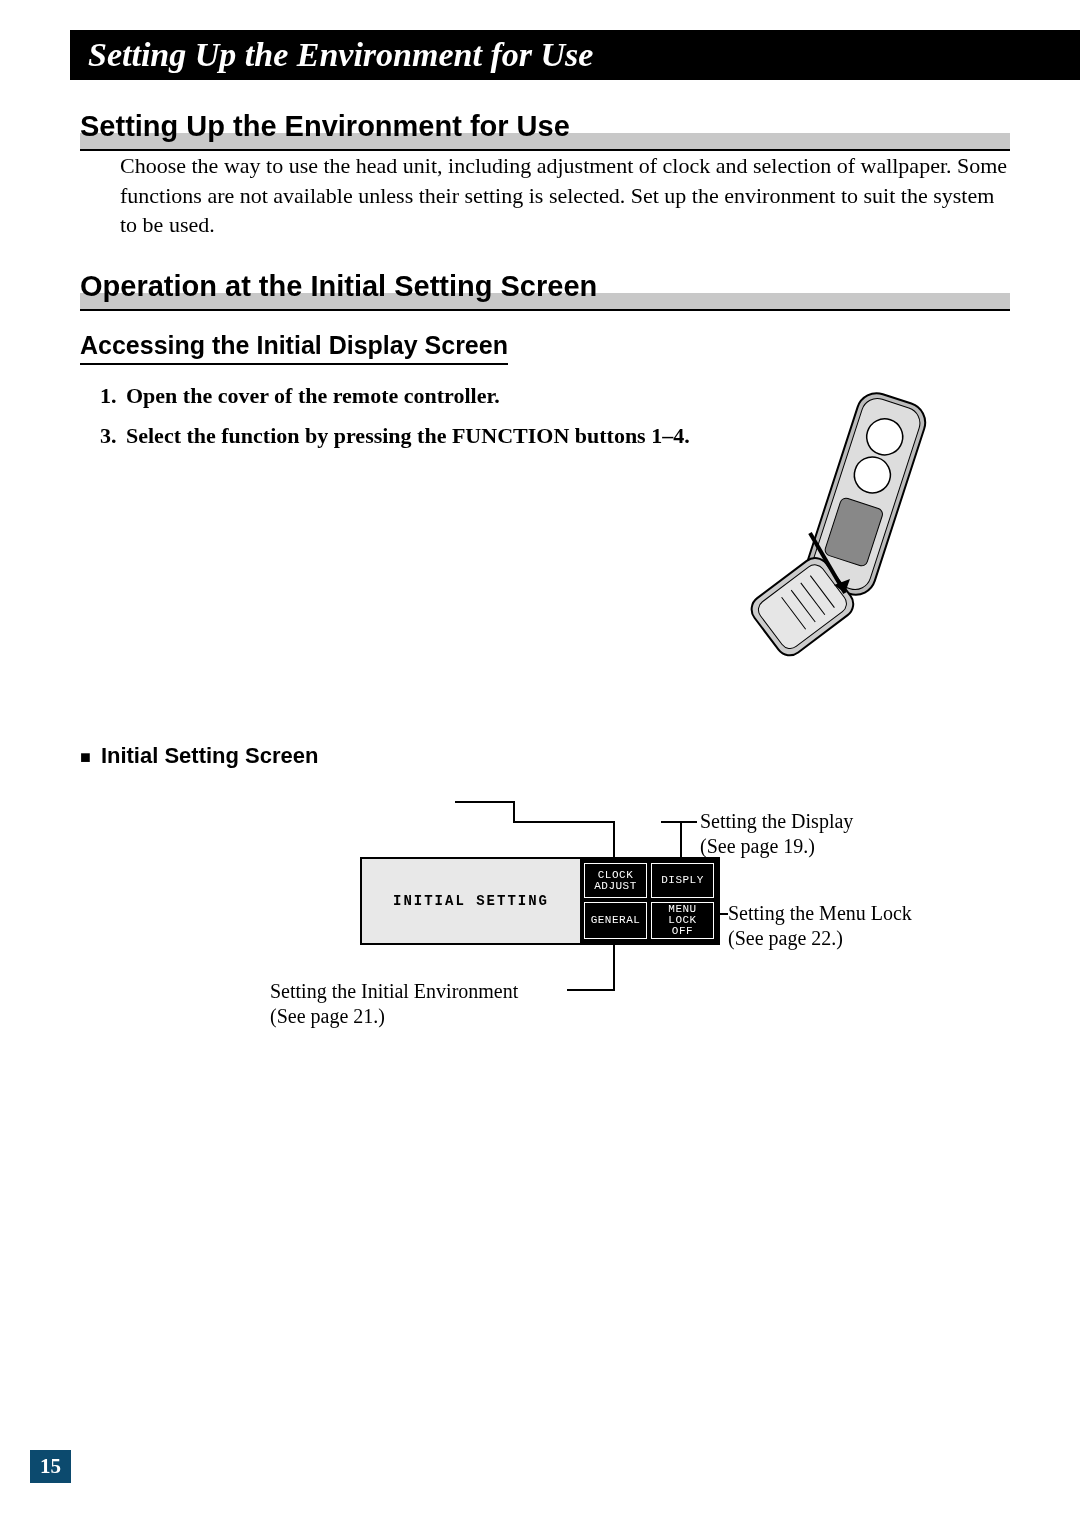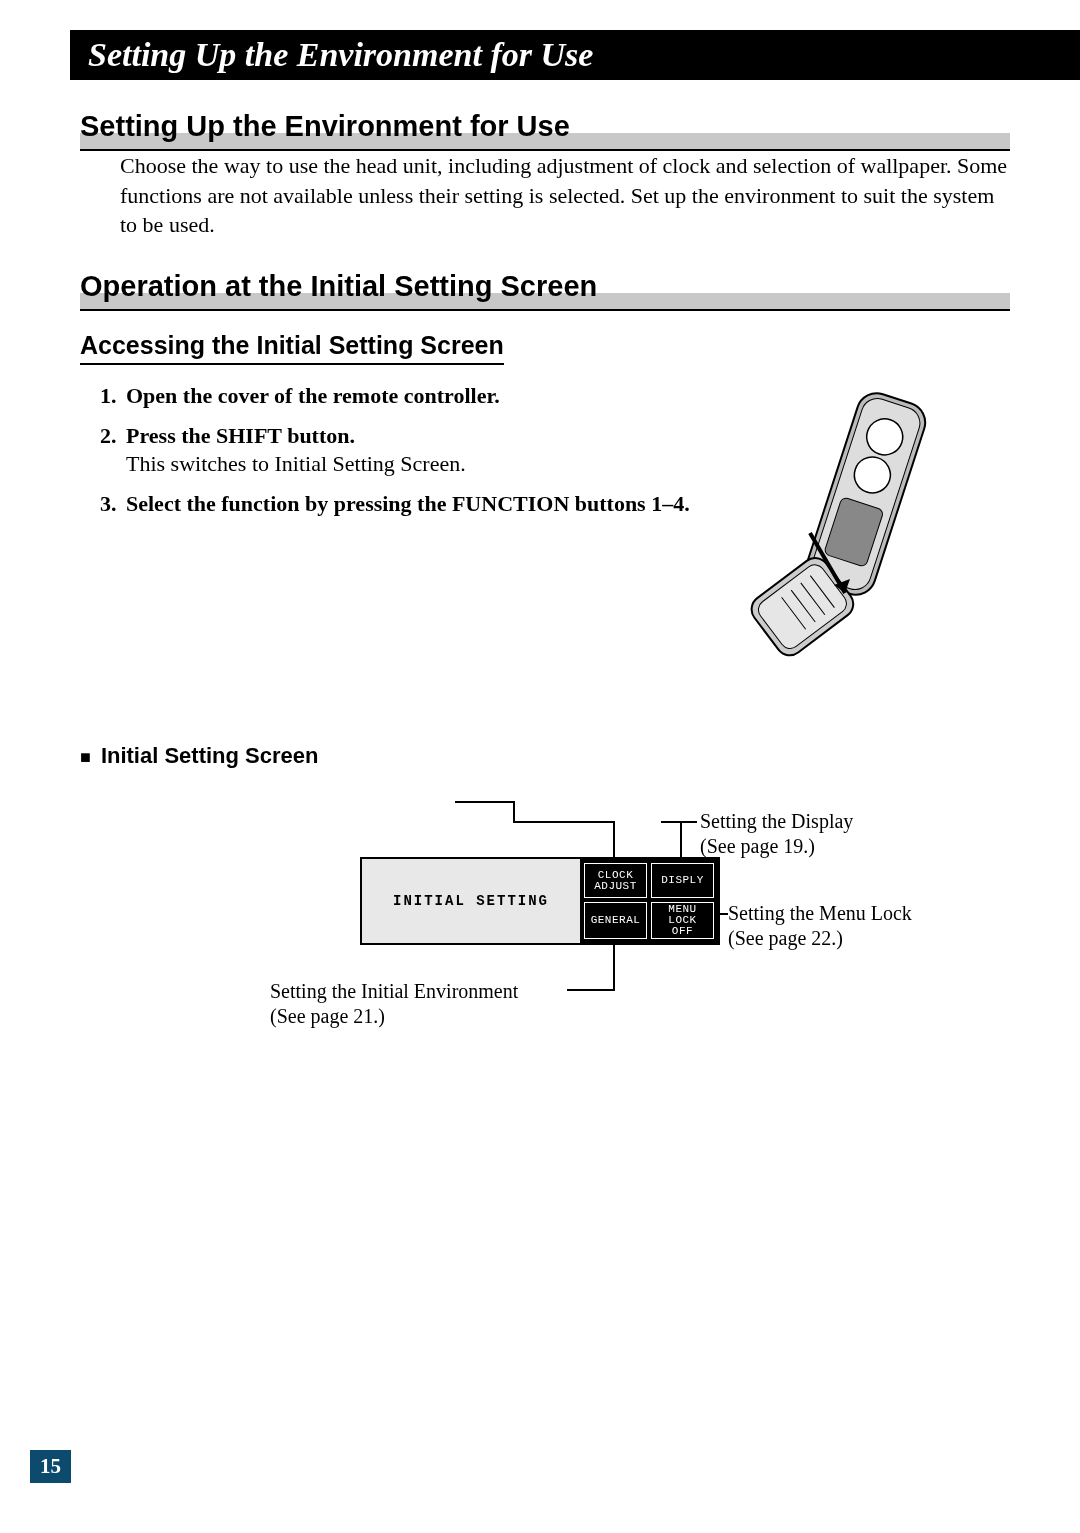--- a/index.html
+++ b/index.html
@@ -162,31 +162,27 @@
     <span class="txt">Setting Up the Environment for Use</span>
   </div>
 
   <p class="body-text">Choose the way to use the head unit, including adjustment of clock and selection of wallpaper. Some functions are not available unless their setting is selected. Set up the environment to suit the system to be used.</p>
 
   <div class="section-heading-wrap">
     <span class="shade"></span>
     <span class="txt">Operation at the Initial Setting Screen</span>
   </div>
 
-  <div class="subheading">Accessing the Initial Setting Screen</div>
+  <div class="subheading">Accessing the Initial Display Screen</div>
 
   <div class="steps-row">
     <div class="steps-col">
       <ol class="steps">
         <li>
           <div class="step-head"><span class="step-num">1.</span><span>Open the cover of the remote controller.</span></div>
-        </li>
-        <li>
-          <div class="step-head"><span class="step-num">2.</span><span>Press the SHIFT button.</span></div>
-          <div class="step-body" style="margin-left:26px">This switches to Initial Setting Screen.</div>
         </li>
         <li>
           <div class="step-head"><span class="step-num">3.</span><span>Select the function by pressing the FUNCTION buttons 1–4.</span></div>
         </li>
       </ol>
     </div>
     <div class="remote-col">
       <svg width="220" height="300" viewBox="0 0 220 300">
 
         <g transform="translate(110,130) rotate(18)">

